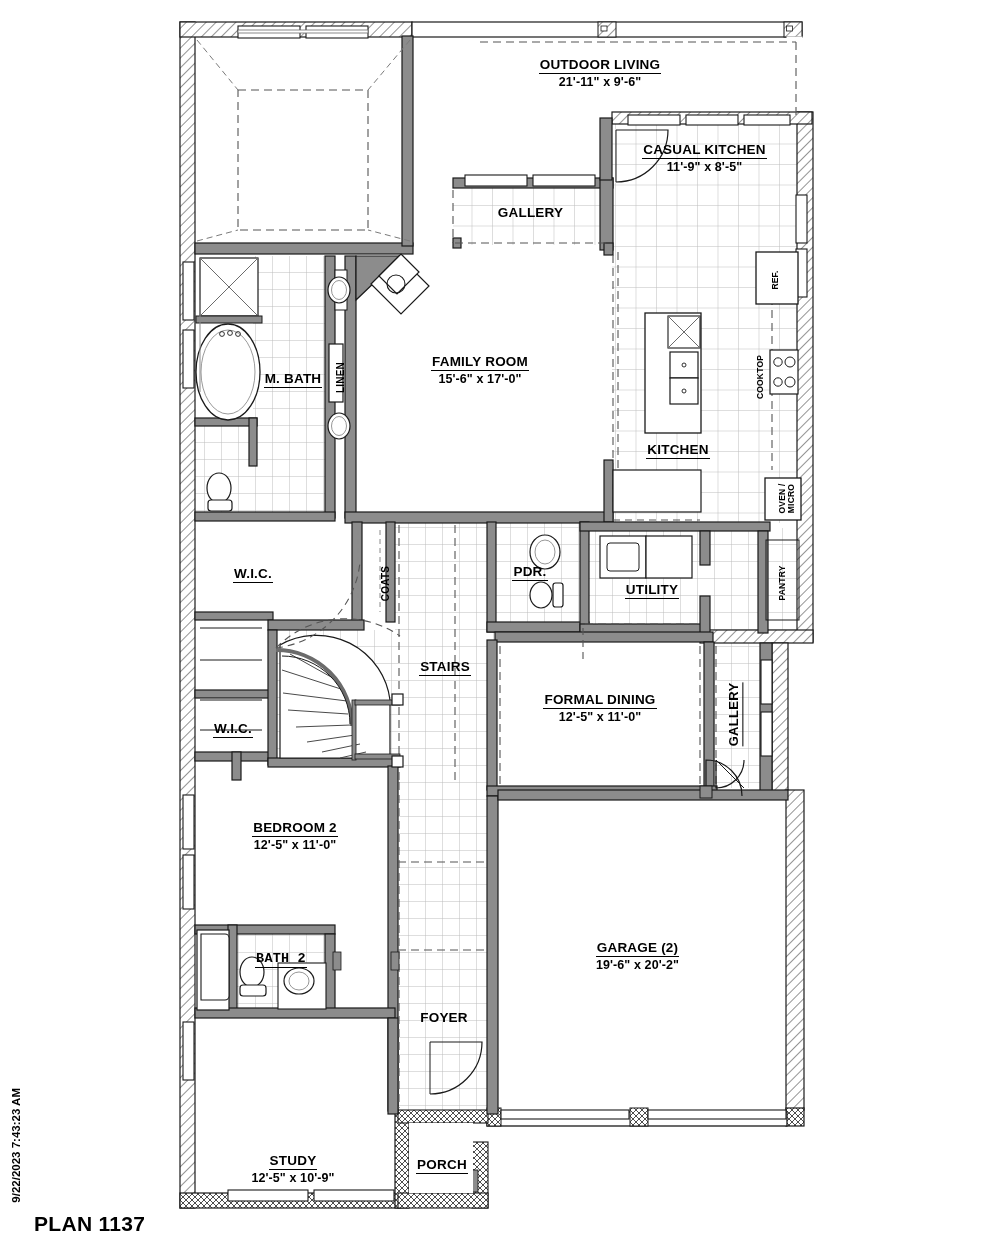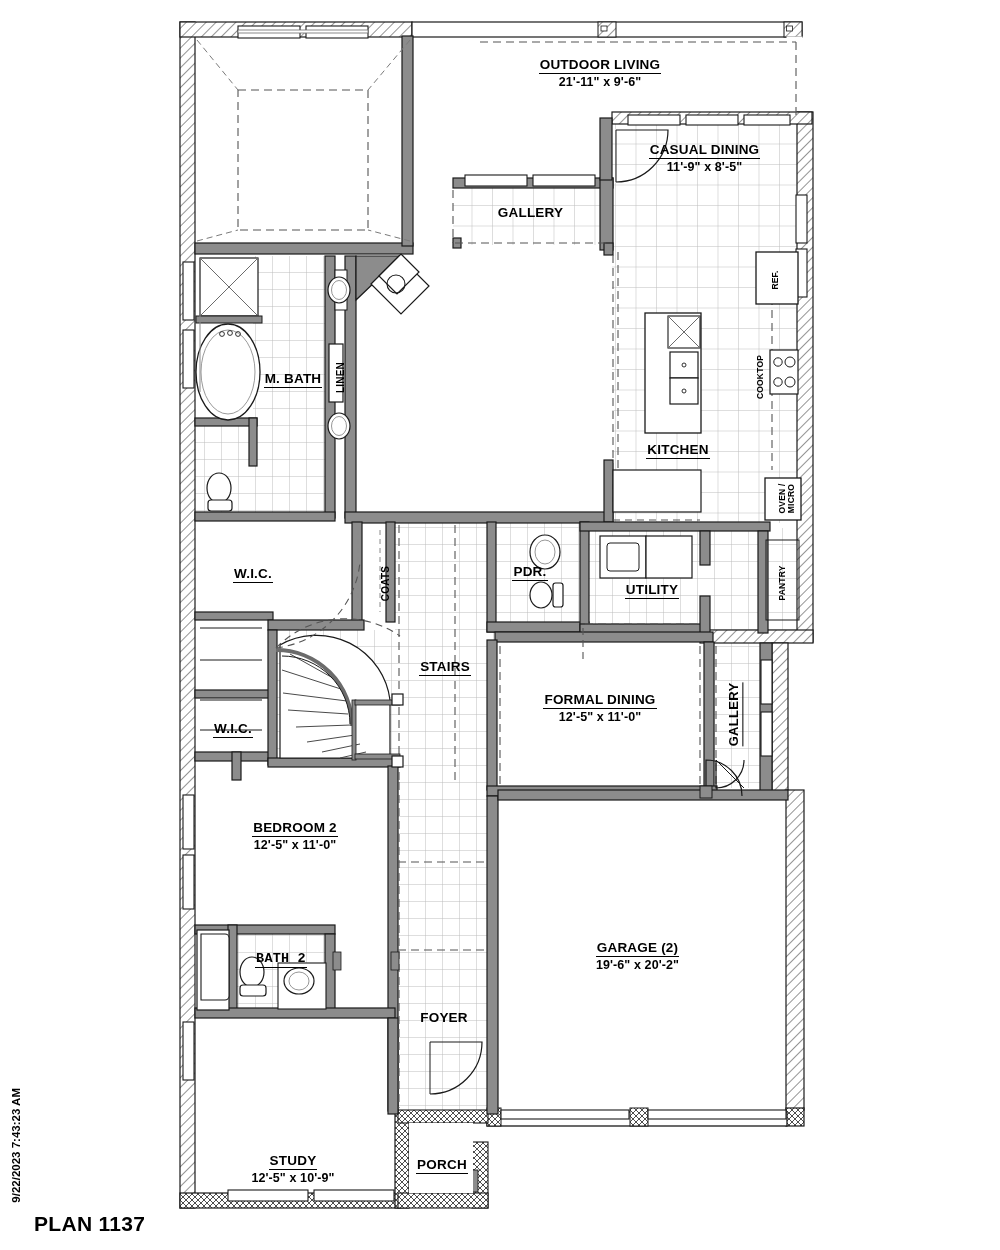--- a/index.html
+++ b/index.html
@@ -403,28 +403,32 @@
     </g>
   </svg>
 
   <div class="room" style="left:480px;top:55px;width:240px;">
     <div class="nm">OUTDOOR LIVING</div>
     <div class="dim">21'-11" x 9'-6"</div>
   </div>
 
 
   <div class="room" style="left:612px;top:140px;width:185px;">
-    <div class="nm">CASUAL DINING</div>
+    <div class="nm">CASUAL KITCHEN</div>
     <div class="dim">11'-9" x 8'-5"</div>
   </div>
 
   <div class="room nounder" style="left:453px;top:203px;width:155px;">
     <div class="nm">GALLERY</div>
   </div>
 
+  <div class="room" style="left:375px;top:352px;width:210px;">
+    <div class="nm">FAMILY ROOM</div>
+    <div class="dim">15'-6" x 17'-0"</div>
+  </div>
 
   <div class="room" style="left:248px;top:369px;width:90px;">
     <div class="nm">M. BATH</div>
   </div>
 
   <div class="room" style="left:598px;top:440px;width:160px;">
     <div class="nm">KITCHEN</div>
   </div>
 
   <div class="room" style="left:198px;top:564px;width:110px;">

